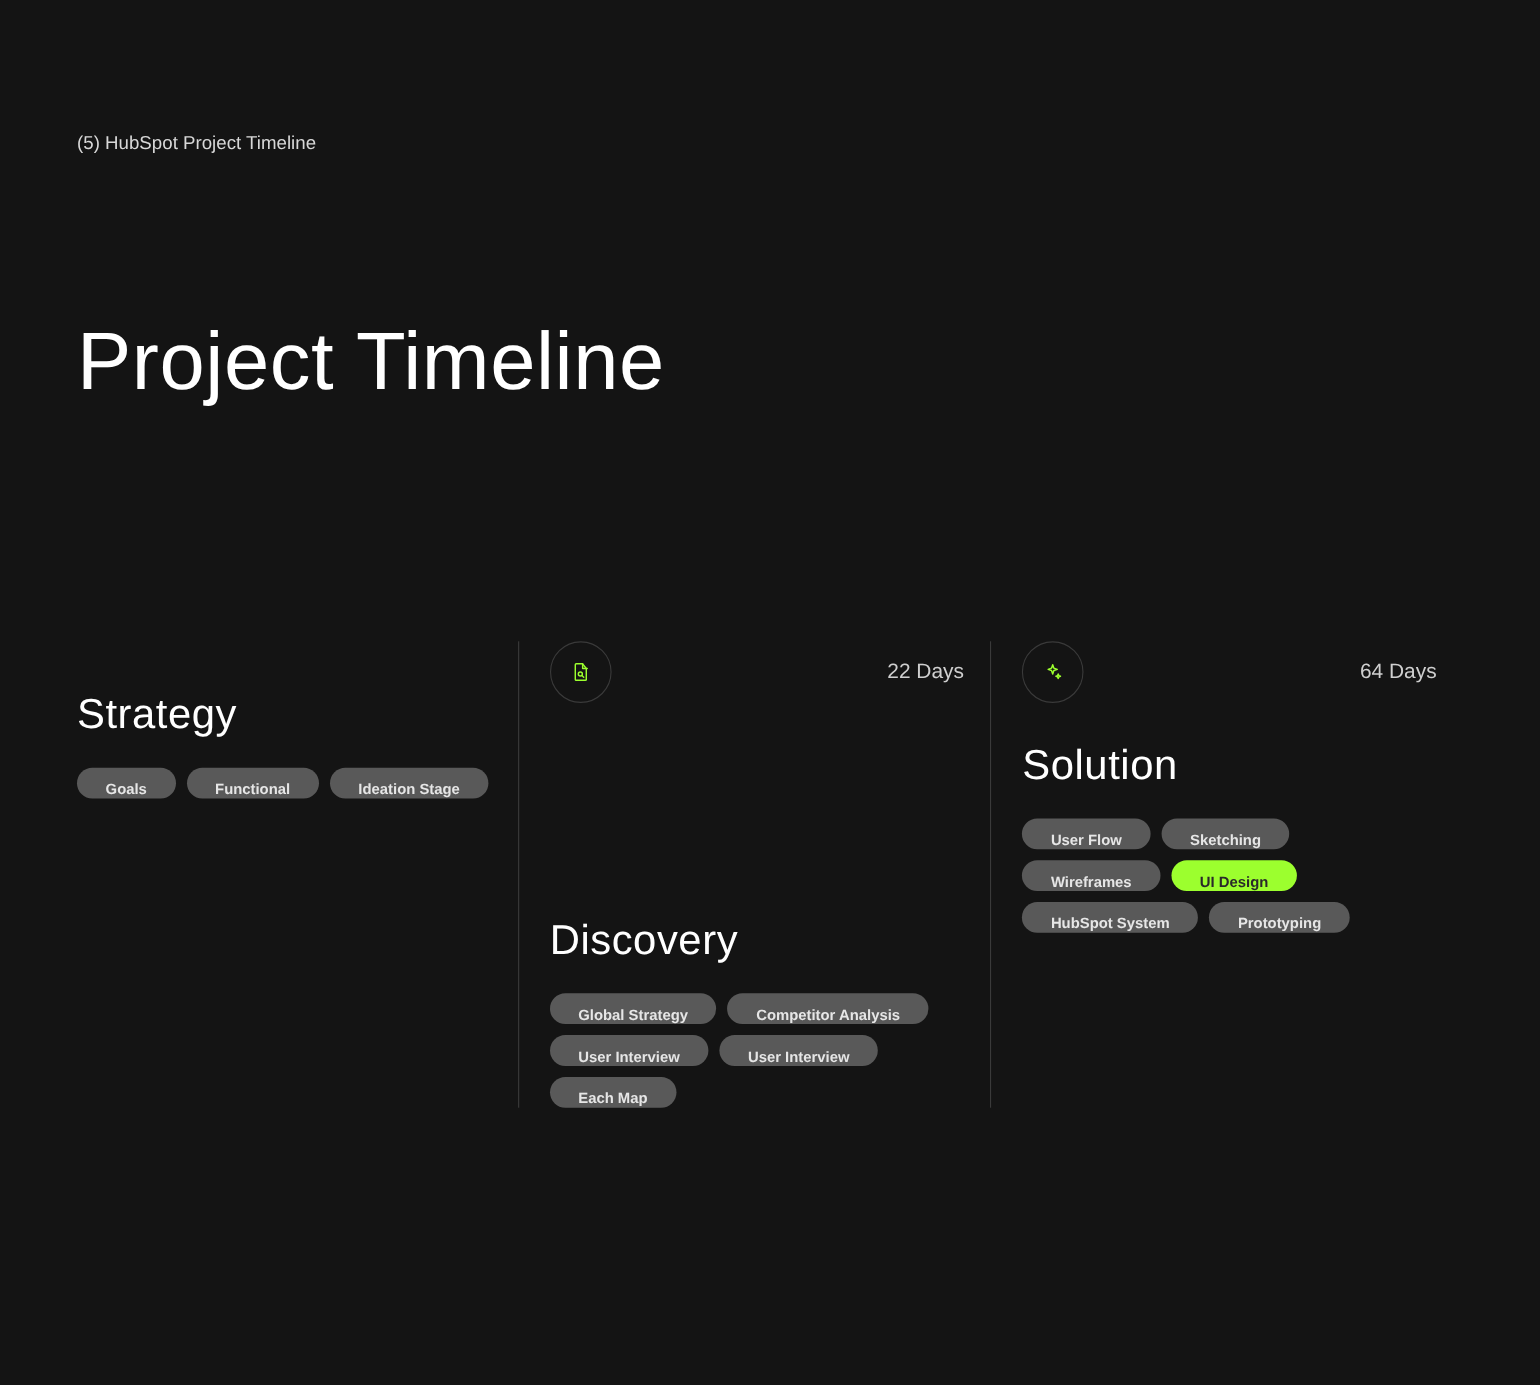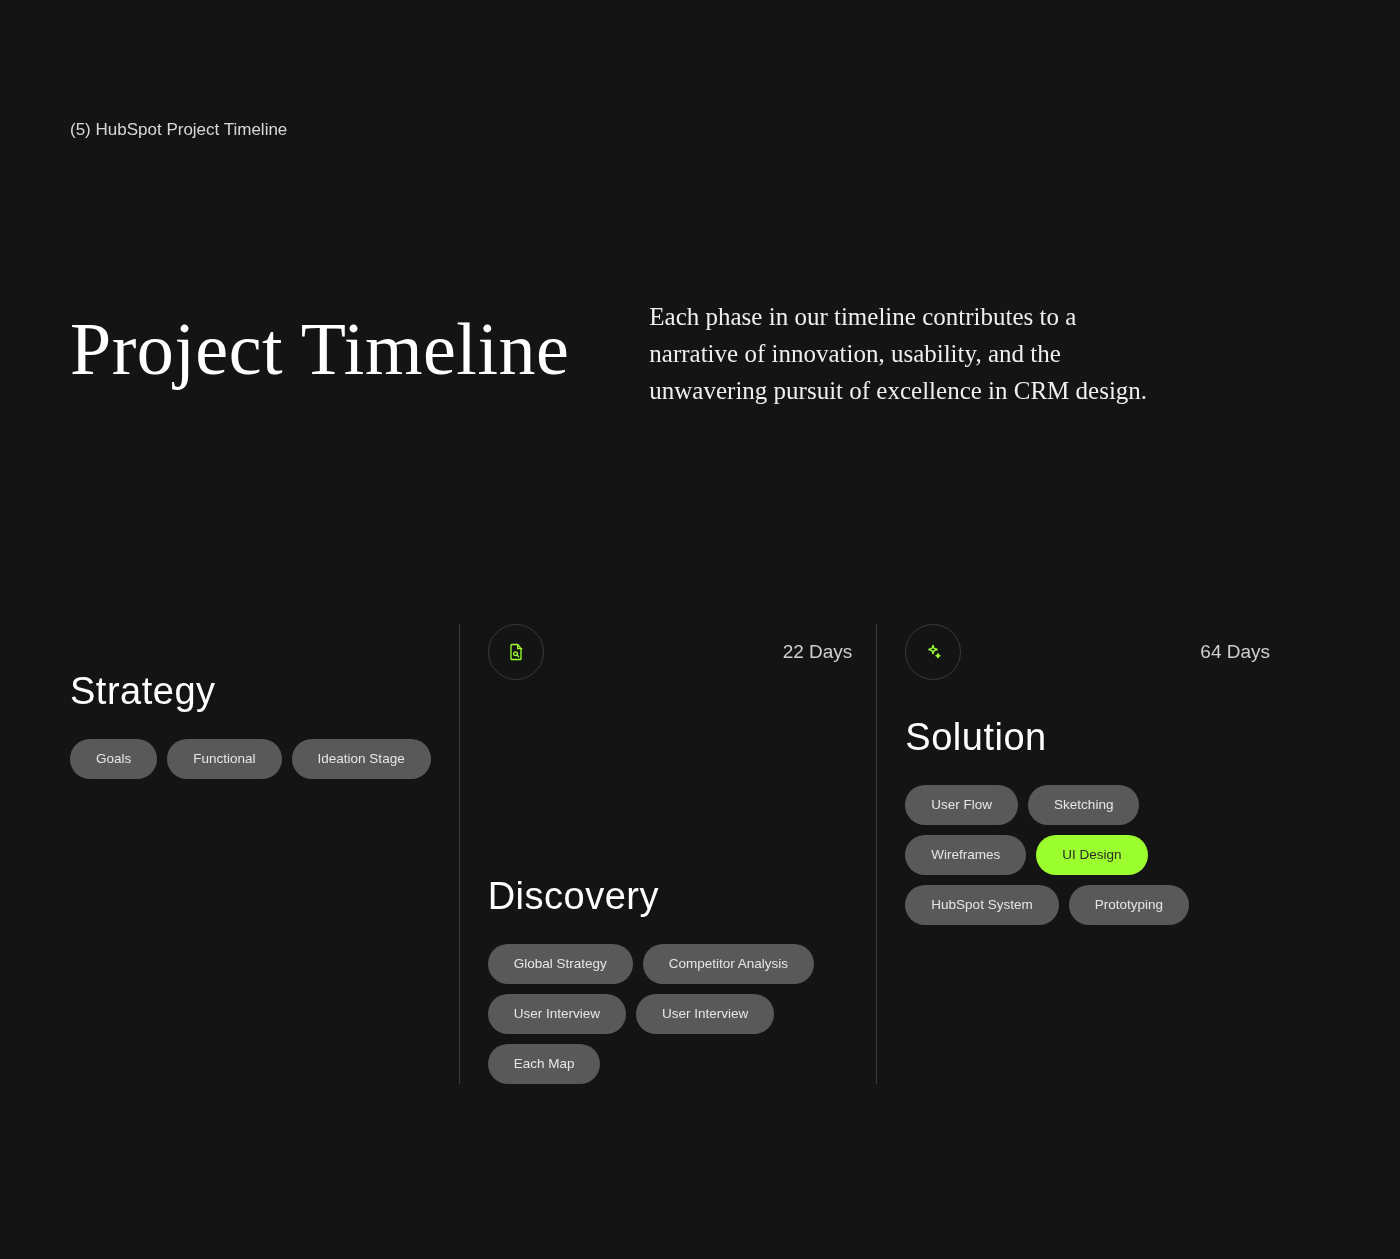--- a/index.html
+++ b/index.html
@@ -17,33 +17,32 @@
   body{
     width:1400px;
     height:1259px;
     background:var(--bg);
     color:var(--fg);
     font-family:"Futura","Century Gothic","Avenir Next","Segoe UI",Helvetica,Arial,sans-serif;
     -webkit-font-smoothing:antialiased;
     overflow:hidden;
   }
   .page{
-    padding:120px 106px 0 70px;
+    padding:120px 70px 0 70px;
   }
   .eyebrow{
     font-size:17px;
     font-weight:400;
     color:#d8d8d8;
   }
   .hero{
     display:flex;
-    align-items:center;
+    align-items:flex-end;
     gap:80px;
     margin-top:150px;
-    font-family:Liberation Serif, serif;
   }
   .hero h1{
     margin:0;
     font-weight:400;
     font-size:74px;
     line-height:1.05;
     letter-spacing:0.5px;
     flex:0 0 auto;
   }
   .hero p{
@@ -100,41 +99,40 @@
   .pills{
     display:flex;
     flex-wrap:wrap;
     gap:10px;
   }
   .pill{
     background:var(--pill);
     color:var(--pill-fg);
     font-size:13.5px;
     padding:0 26px;
-    height:40px;
+    height:28px;
     line-height:40px;
     border-radius:999px;
     white-space:nowrap;
-    font-weight:400;
+    font-weight:700;
   }
   .pill.accent{
     background:var(--accent);
     color:var(--accent-fg);
   }
 </style>
 </head>
 <body>
 
 <div class="page">
 
   <div class="eyebrow">(5) HubSpot Project Timeline</div>
 
   <div class="hero">
     <h1>Project Timeline</h1>
-    <p>Each phase in our timeline contributes to a narrative of innovation, usability, and the unwavering pursuit of excellence in CRM design.</p>
   </div>
 
   <div class="phases" id="phases">
       <div class="phase">
         <h2>Strategy</h2>
         <div class="pills">
           <div class="pill">Goals</div>
           <div class="pill">Functional</div>
           <div class="pill">Ideation Stage</div>
         </div>

